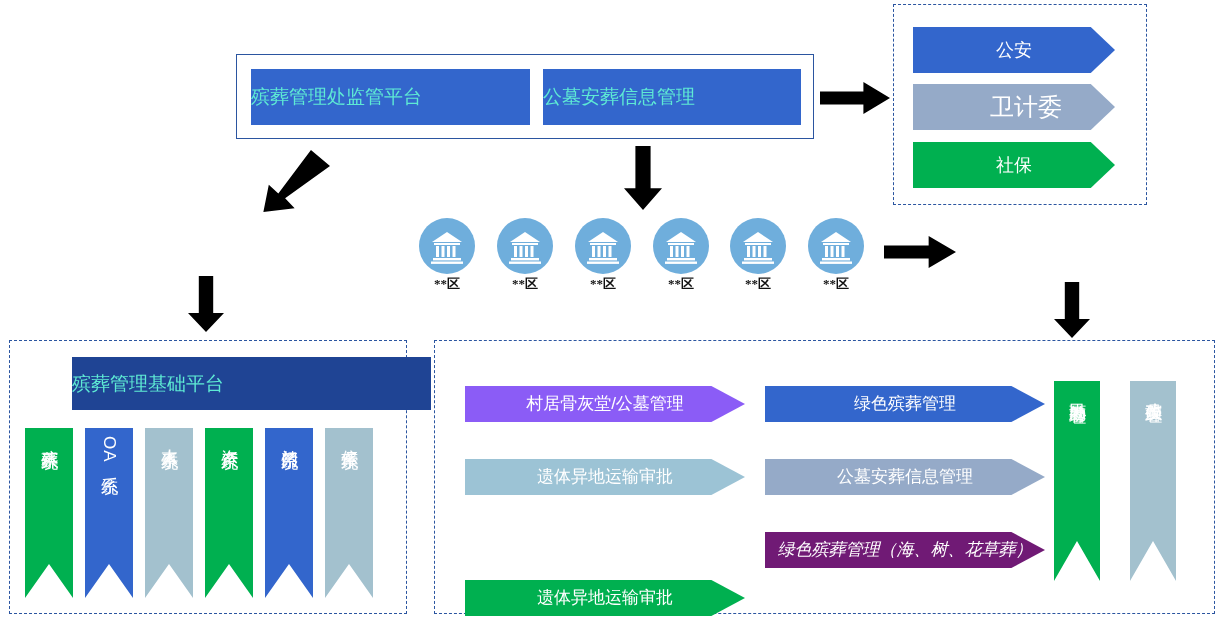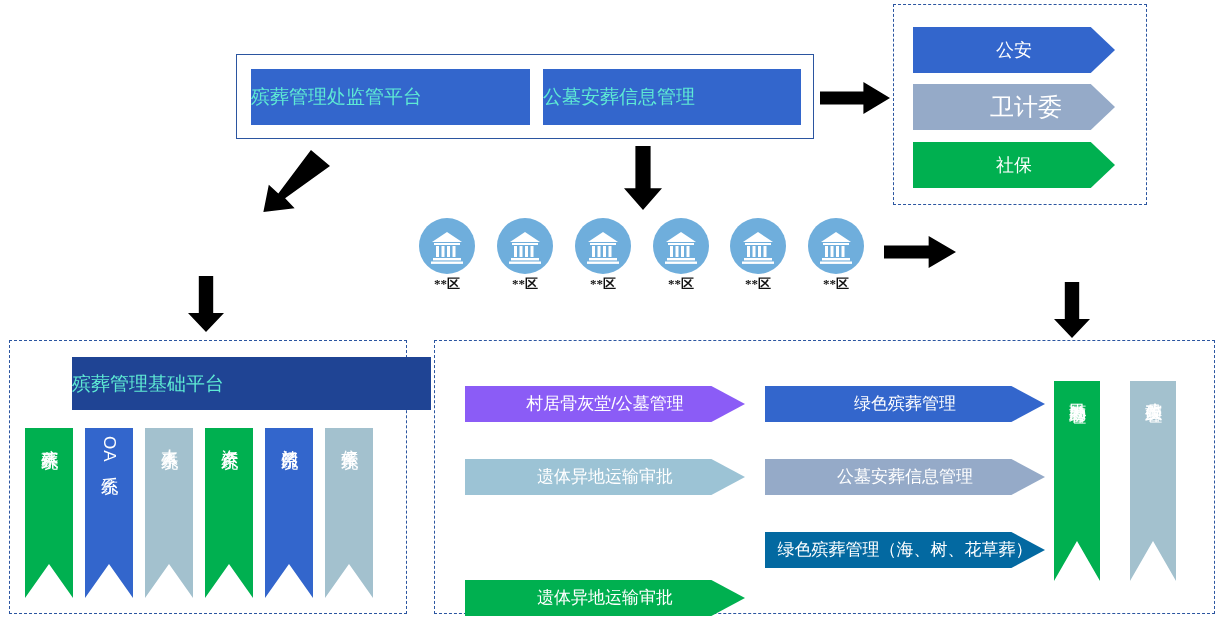--- a/index.html
+++ b/index.html
@@ -262,21 +262,21 @@
   <div class="abs chev" style="left:465px;top:532px;width:280px;height:36px;background:#00B050;font-size:17px;margin-top:48px;">
     <span>遗体异地运输审批</span>
   </div>
 
   <div class="abs chev" style="left:765px;top:386px;width:280px;height:36px;background:#3366CC;font-size:17px;">
     <span>绿色殡葬管理</span>
   </div>
   <div class="abs chev" style="left:765px;top:459px;width:280px;height:36px;background:#95AAC8;font-size:17px;">
     <span>公墓安葬信息管理</span>
   </div>
-  <div class="abs chev" style="left:765px;top:532px;width:280px;height:36px;background:#0369a1;font-size:17px;">
+  <div class="abs chev" style="left:765px;top:532px;width:280px;height:36px;background:#701a75;font-size:17px;font-style:italic;">
     <span>绿色殡葬管理（海、树、花草葬）</span>
   </div>
 
   <div class="abs vrib" style="left:1054px;top:381px;width:46px;height:200px;background:#00B050;">
     <span class="vtxt" style="font-size:17px;">惠民补助管理</span>
   </div>
   <div class="abs vrib" style="left:1130px;top:381px;width:46px;height:200px;background:#A3C1CE;">
     <span class="vtxt" style="font-size:17px;">殡改员管理</span>
   </div>
 

